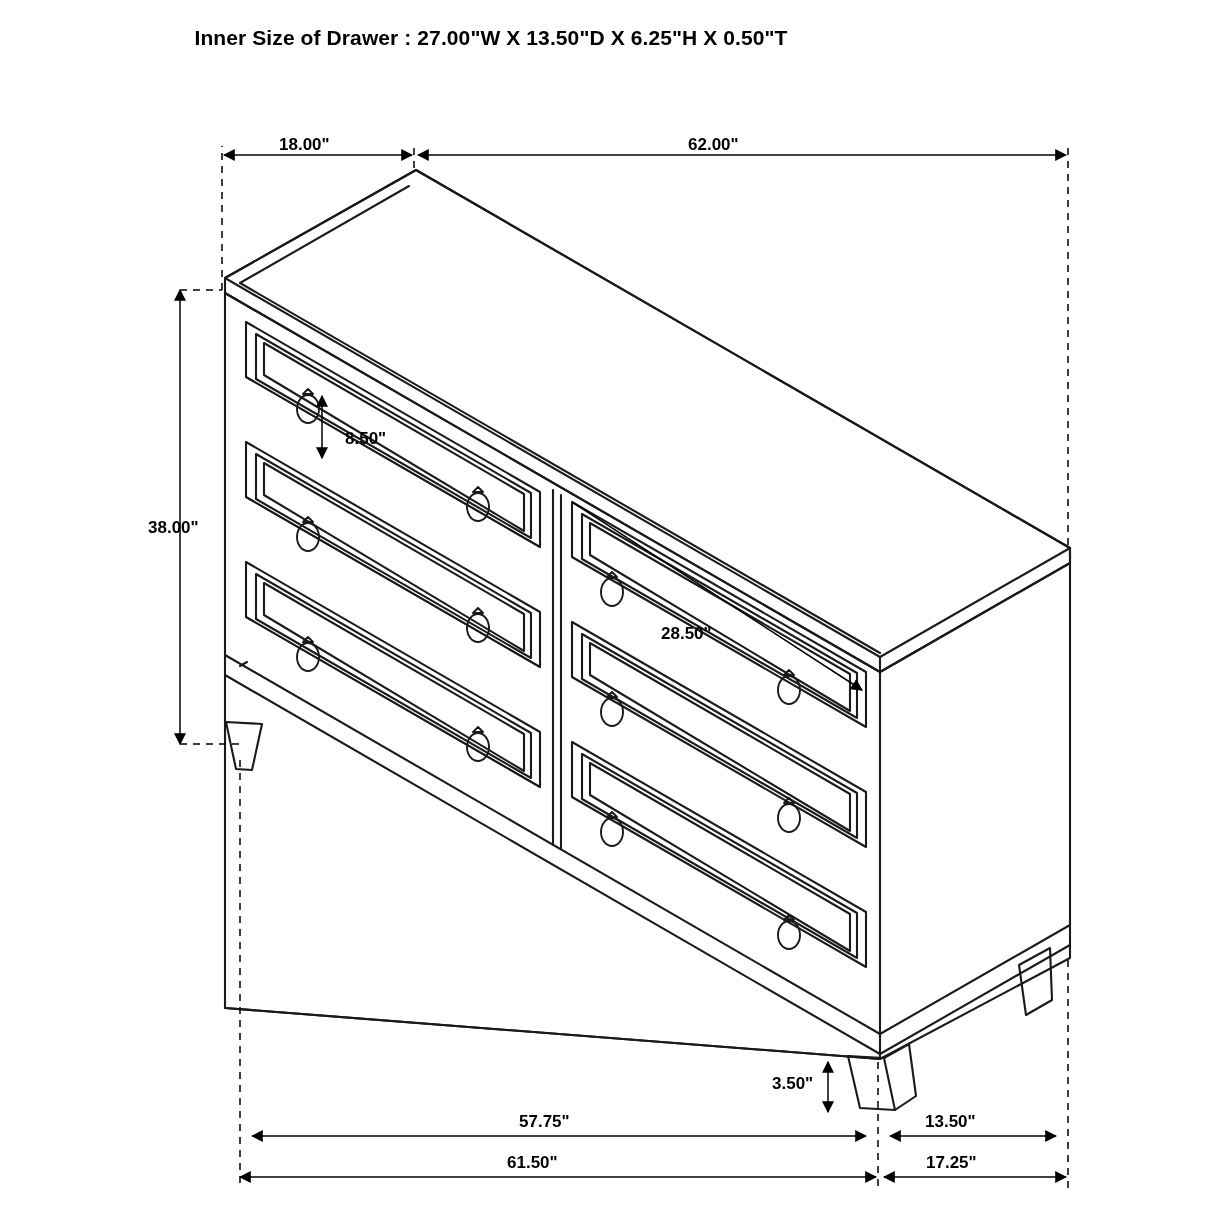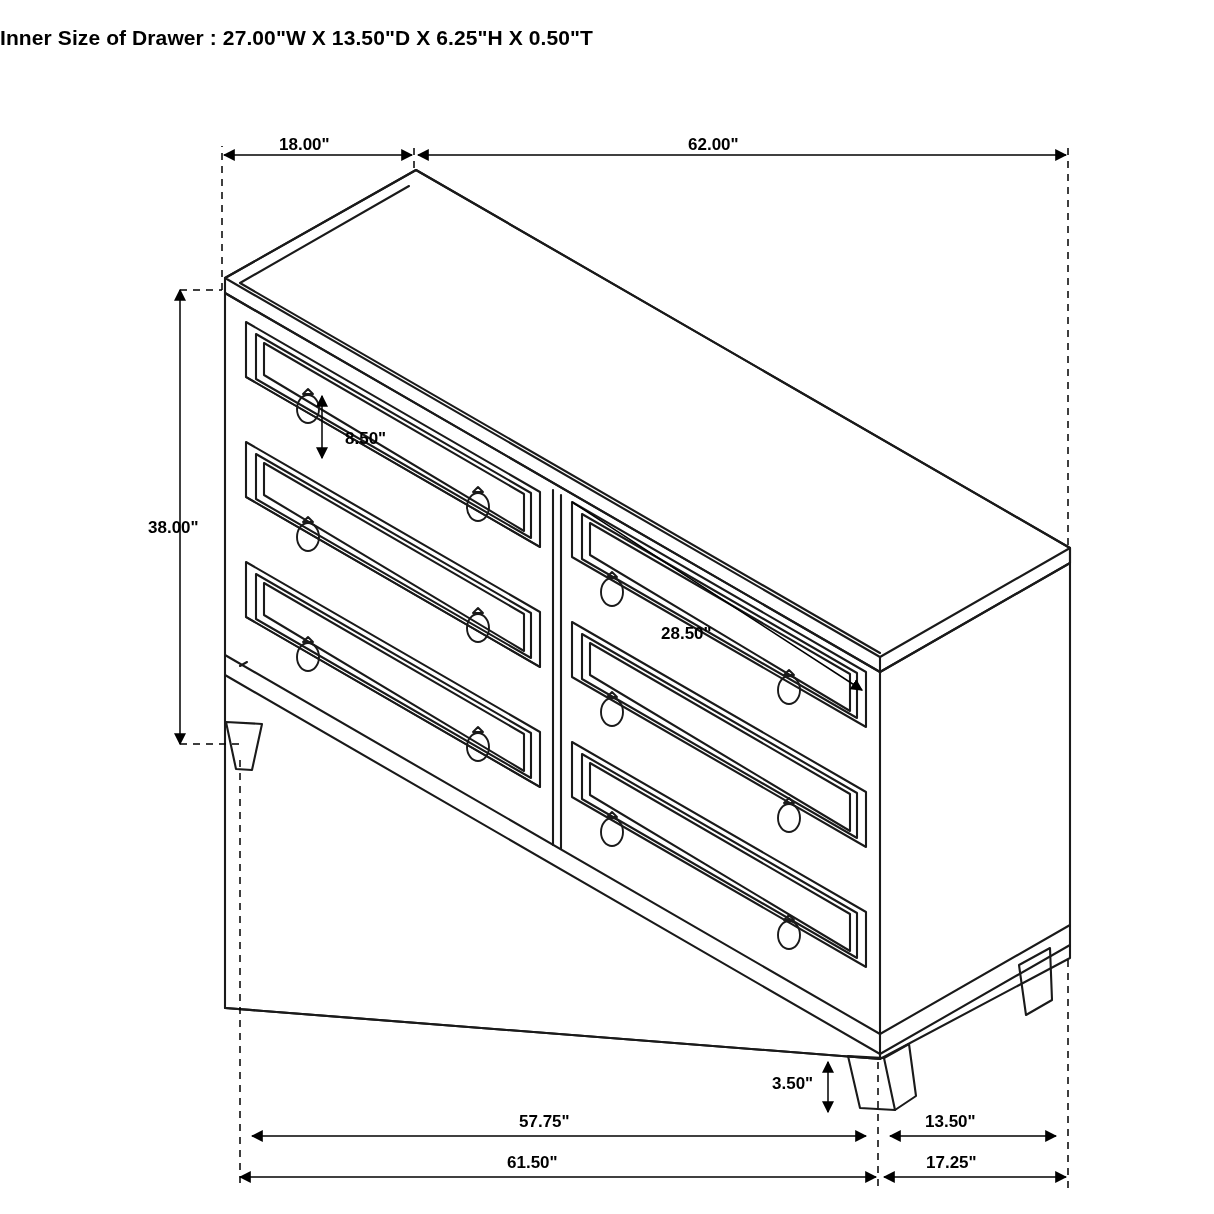--- a/index.html
+++ b/index.html
@@ -17,20 +17,21 @@
   }
   #diagram-root {
     position: absolute;
     inset: 0;
   }
   .title {
     position: absolute;
     top: 26px;
     left: 0;
     width: 982px;
+    text-align: center;
     font-size: 21px;
     font-weight: bold;
     letter-spacing: 0.1px;
   }
   svg.canvas {
     position: absolute;
     top: 0;
     left: 0;
     width: 1214px;
     height: 1214px;

